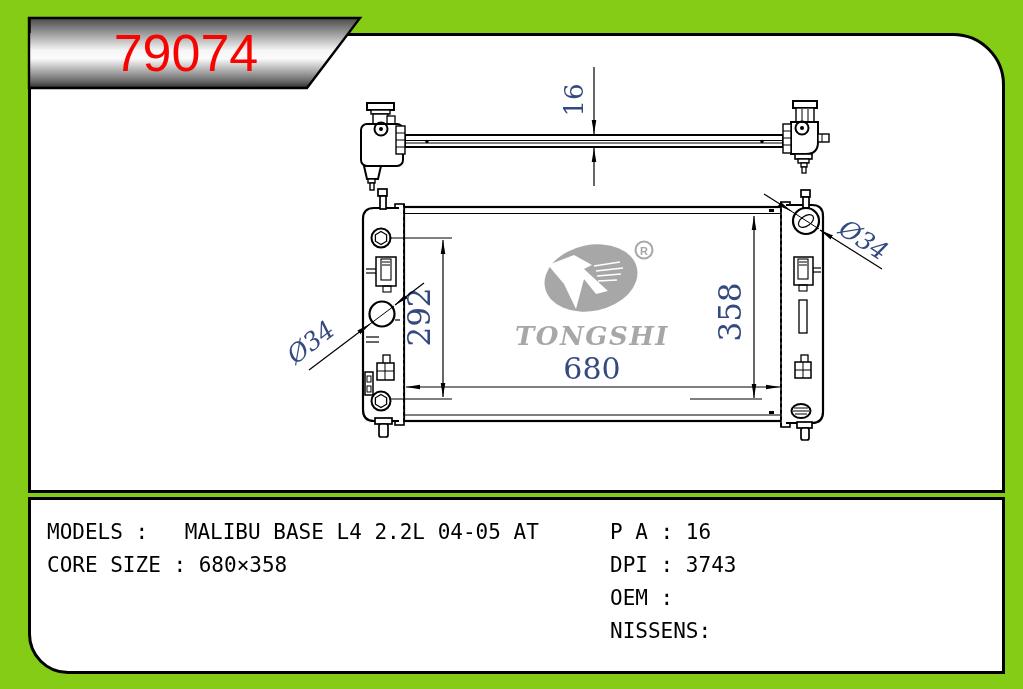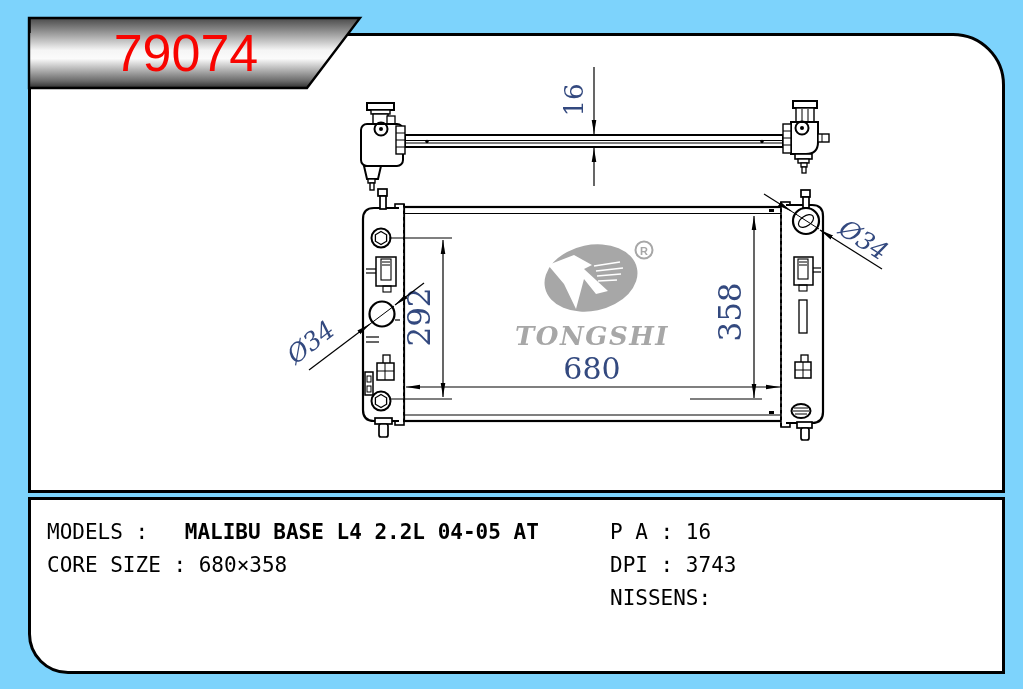--- a/index.html
+++ b/index.html
@@ -1,27 +1,27 @@
 <!DOCTYPE html>
 <html><head>
 <meta charset="utf-8">
 <style>
   html,body{margin:0;padding:0;background:#fff;}
-  .stage{position:relative;width:1023px;height:689px;background:#7dd3fc;overflow:hidden;
+  .stage{position:relative;width:1023px;height:689px;background:#84cc16;overflow:hidden;
          font-family:"Liberation Sans",sans-serif;}
   .panel-top{position:absolute;left:28px;top:33px;width:977px;height:460px;
              border:3px solid #000;border-radius:0 52px 0 0;box-sizing:border-box;background:#fff;}
   .panel-bottom{position:absolute;left:28px;top:497px;width:977px;height:177px;
              border:3px solid #000;border-radius:0 0 0 40px;box-sizing:border-box;background:#fff;}
   .overlay{position:absolute;left:0;top:0;width:1023px;height:689px;}
   .specs-left{position:absolute;left:47px;top:516px;}
   .specs-right{position:absolute;left:610px;top:516px;}
   .srow{white-space:pre;font-family:"DejaVu Sans Mono",monospace;font-size:21px;
         line-height:33px;color:#000;letter-spacing:0;}
-  .srow .val-bold{font-weight:bold;padding-left:24px;}
+  .srow .val-bold{font-weight:normal;padding-left:24px;}
   svg text{user-select:none;}
 </style>
 </head>
 <body>
 
 <div class="stage">
 
   <div class="panel-top"></div>
   <div class="panel-bottom"></div>
 
@@ -220,16 +220,17 @@
   </svg>
 
   <div class="specs-left">
     <div class="srow"><span>MODELS : </span><span class="val-bold">MALIBU BASE L4 2.2L 04-05 AT</span></div>
     <div class="srow"><span>CORE SIZE : </span><span>680×358</span></div>
   </div>
 
   <div class="specs-right">
     <div class="srow"><span>P A : </span><span>16</span></div>
     <div class="srow"><span>DPI : </span><span>3743</span></div>
+    <div class="srow"><span>OEM : </span><span></span></div>
     <div class="srow"><span>NISSENS:</span><span></span></div>
   </div>
 
 </div>
 
 </body></html>

